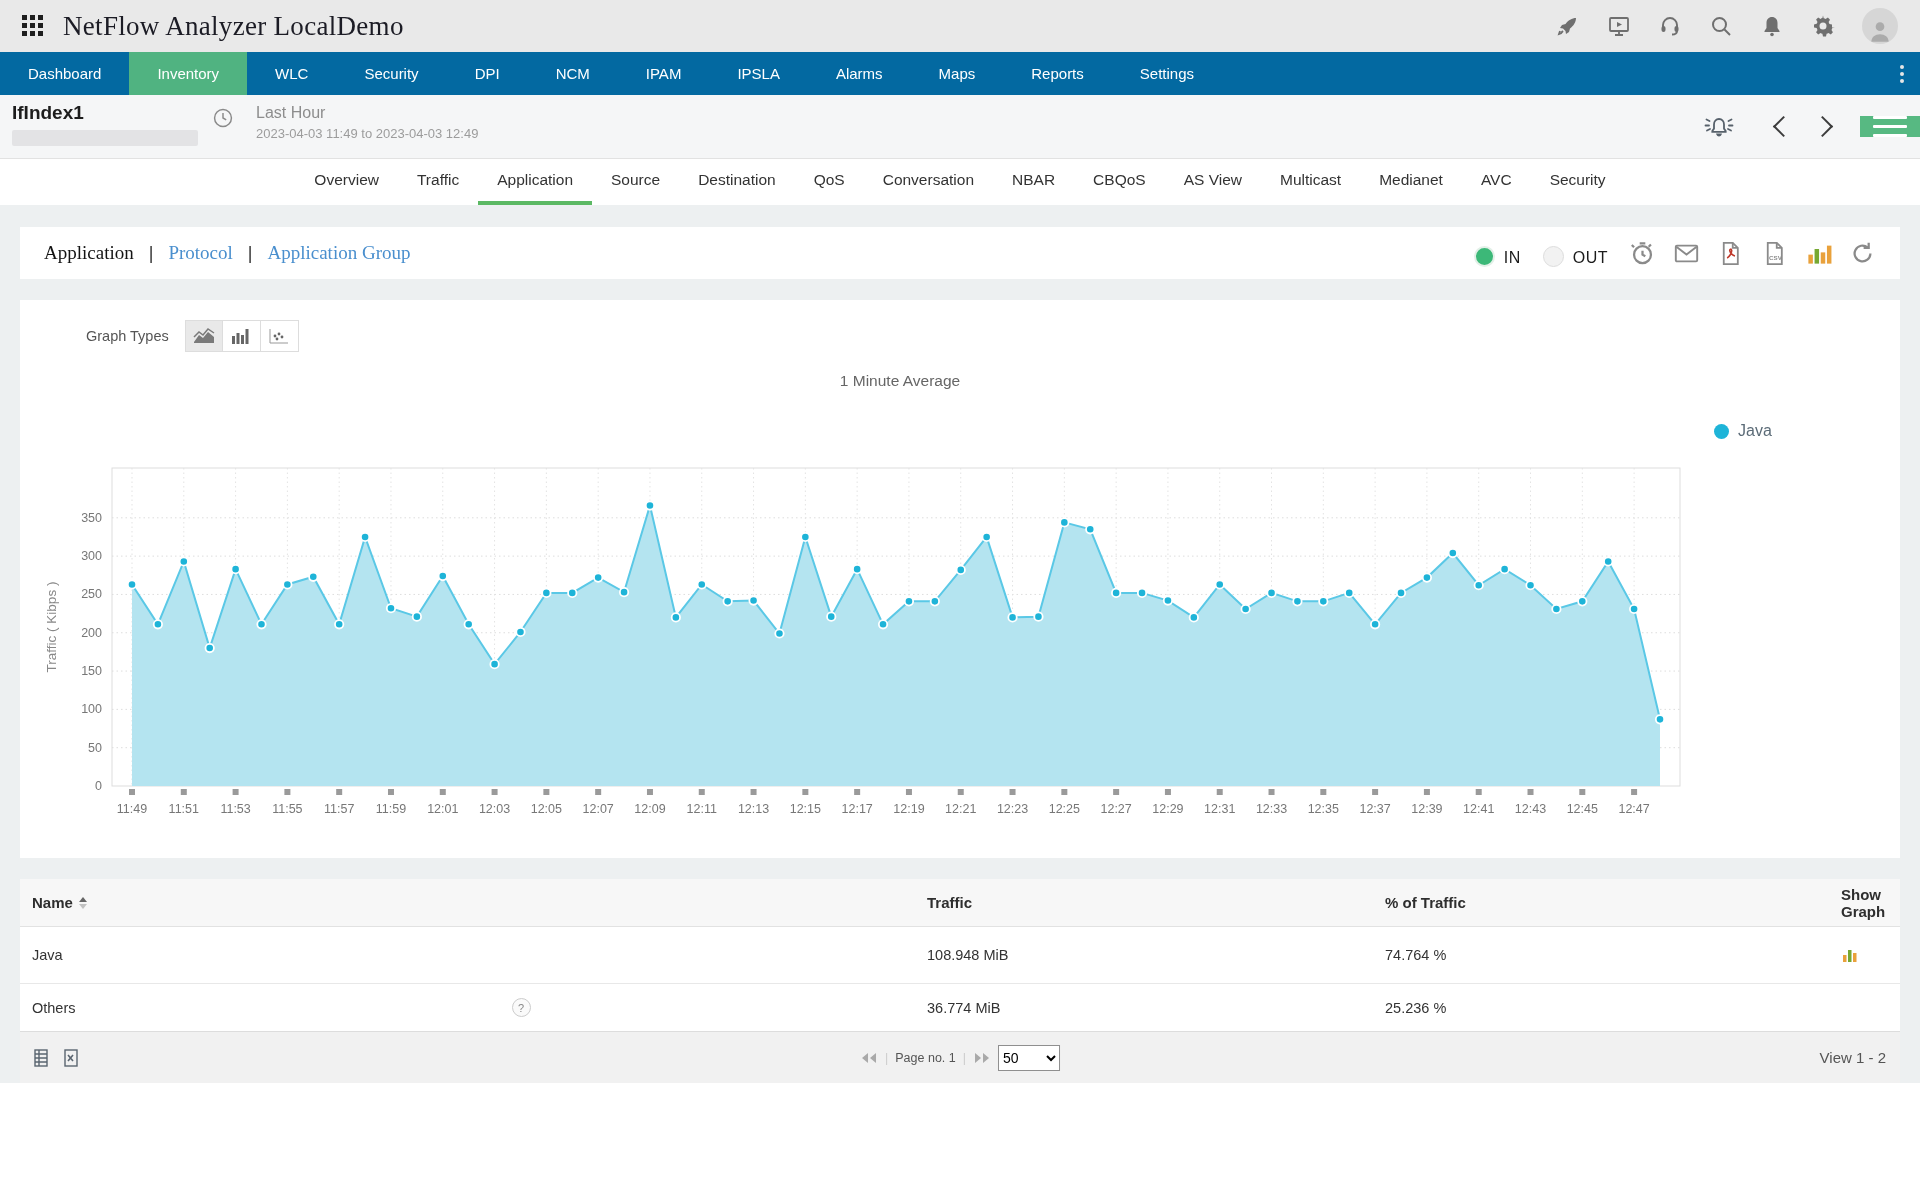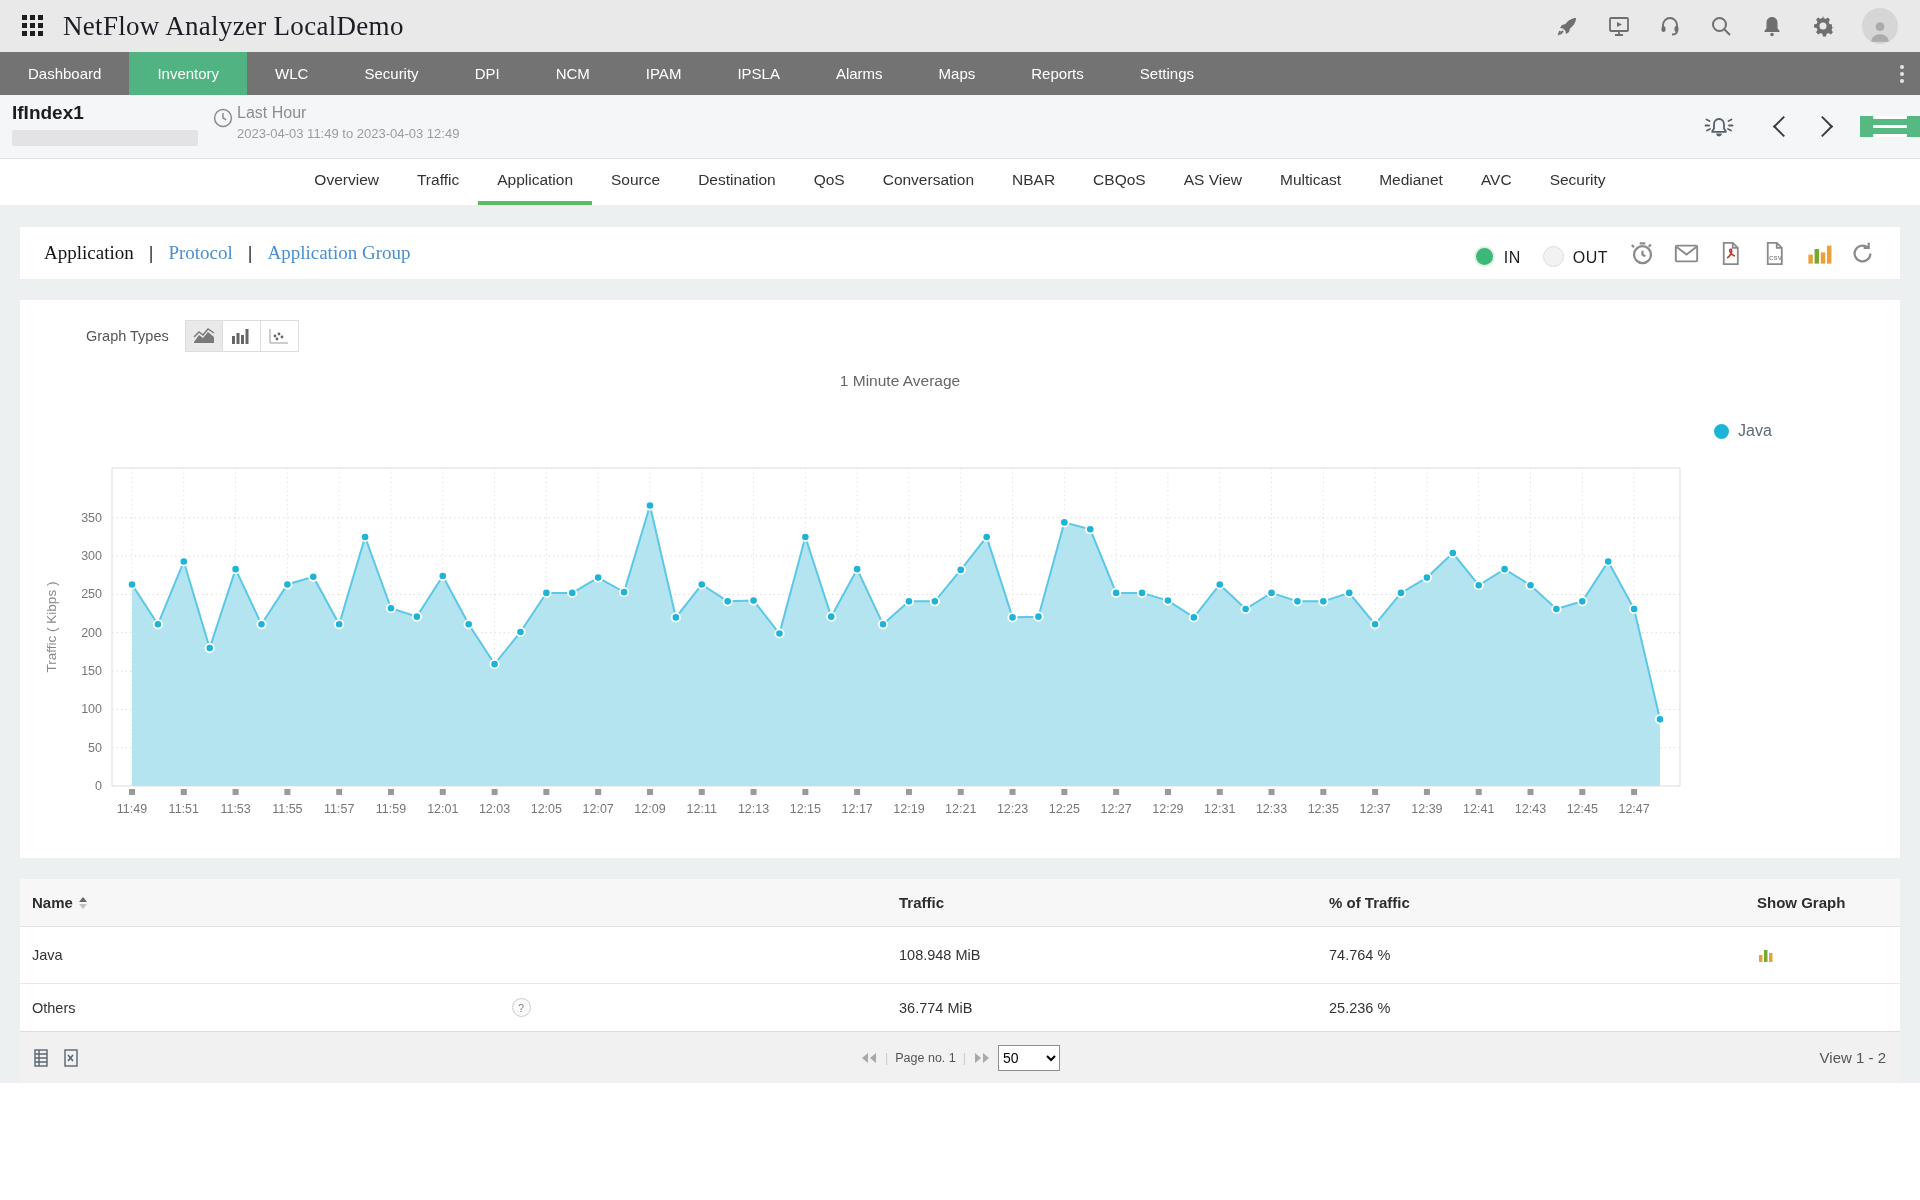--- a/index.html
+++ b/index.html
@@ -12,35 +12,35 @@
   
   .topbar { height:52px; background:#e9e9e9; display:flex; align-items:center; padding:0 22px; }
   .grid-icon { width:23px; height:23px; display:grid; grid-template-columns:repeat(3,5px); grid-template-rows:repeat(3,5px); gap:3px; }
   .grid-icon span { background:#1e1e1e; }
   .app-title { font-family:"Liberation Serif", serif; font-size:27px; color:#1c1c25; margin-left:18px; letter-spacing:.3px; }
   .topbar-icons { margin-left:auto; display:flex; align-items:center; gap:27px; color:#6f6f6f; }
   .tb-ic { width:24px; height:24px; display:block; }
   .avatar { width:36px; height:36px; border-radius:50%; background:#d6d6d6; overflow:hidden; display:flex; align-items:flex-end; justify-content:center; }
 
   
-  .nav { height:43px; background:#737373; display:flex; align-items:stretch; position:relative; }
+  .nav { height:43px; background:#0369a1; display:flex; align-items:stretch; position:relative; }
   .nav-item { color:#fff; font-size:15px; display:flex; align-items:center; padding:0 28px; cursor:pointer; white-space:nowrap; }
   .nav-item.active { background:#50b381; }
   .nav-dots { margin-left:auto; display:flex; align-items:center; padding:0 16px; }
   .vdots { display:flex; flex-direction:column; gap:3px; }
   .vdots i { width:4px; height:4px; border-radius:50%; background:#e6e6e6; }
 
   
   .subheader { height:64px; background:#f5f6f7; border-bottom:1px solid #e2e2e2; display:flex; align-items:stretch; }
   .device-block { padding:7px 0 0 12px; width:212px; }
   .device-name { font-size:19px; font-weight:bold; color:#1d1d1d; }
   .redact { width:186px; height:16px; background:#e3e3e5; border-radius:2px; margin-top:6px; }
   .period-wrap { display:flex; padding-top:9px; }
   .clock-ic { width:22px; height:22px; margin-top:3px; color:#8a8a8a; flex:none; }
-  .period-texts { margin-left:3px; }
+  .period-texts { margin-left:22px; }
   .period-label { font-size:16px; color:#8d8d8d; }
   .period-range { font-size:13px; color:#9c9c9c; margin-top:4px; }
   .sub-actions { margin-left:auto; display:flex; align-items:center; gap:0; }
   .alarm-ic { width:34px; height:30px; color:#57616b; margin-right:28px; }
   .chev { width:15px; height:15px; border-left:2px solid #3c3c3c; border-bottom:2px solid #3c3c3c; margin:0 12px; }
   .chev.left  { transform:rotate(45deg); }
   .chev.right { transform:rotate(-135deg); }
   .menu-btn { width:60px; background:#57b982; margin-left:18px; display:flex; flex-direction:column; justify-content:center; align-items:center; gap:6px; cursor:pointer; }
   .menu-btn i { width:34px; height:3px; background:#fff; border-radius:1px; }
 
@@ -71,21 +71,21 @@
   .gt-label { font-size:14.5px; color:#555; margin-right:16px; }
   .gt-group { display:flex; }
   .gt-btn { width:38px; height:32px; border:1px solid #ddd; background:#fff; display:flex; align-items:center; justify-content:center; cursor:pointer; }
   .gt-btn + .gt-btn { border-left:none; }
   .gt-btn.active { background:#e9e9e9; }
   .chart-title { width:1760px; text-align:center; font-size:15.5px; color:#666; margin-top:20px; }
   .legend { position:absolute; left:1694px; top:122px; display:flex; align-items:center; gap:9px; font-size:16px; color:#5b6b77; }
   .legend-dot { width:15px; height:15px; border-radius:50%; }
 
   
-  .tbl-grid { display:grid; grid-template-columns:867px 430px 428px 1fr; align-items:center; padding-left:12px; }
+  .tbl-grid { display:grid; grid-template-columns:867px 430px 428px 1fr; align-items:center; padding-left:12px;gap:28px; }
   .thead { height:48px; background:#f7f7f7; border-bottom:1px solid #e2e2e2; font-weight:bold; font-size:15px; color:#2e2e2e; }
   .trow  { font-size:14.5px; color:#333; }
   .trow.r1 { height:57px; border-bottom:1px solid #e8e8e8; }
   .trow.r2 { height:47px; }
   .name-cell { display:flex; align-items:center; }
   .sort-ic { display:inline-flex; flex-direction:column; margin-left:6px; gap:2px; }
   .sort-ic i { width:0; height:0; border-left:4px solid transparent; border-right:4px solid transparent; }
   .sort-up   { border-bottom:5px solid #666; }
   .sort-down { border-top:5px solid #c2c2c2; }
   .help-badge { width:19px; height:19px; border-radius:50%; border:1px solid #ccc; color:#888; font-size:11px; display:inline-flex; align-items:center; justify-content:center; margin-left:436px; background:#fafafa; }

